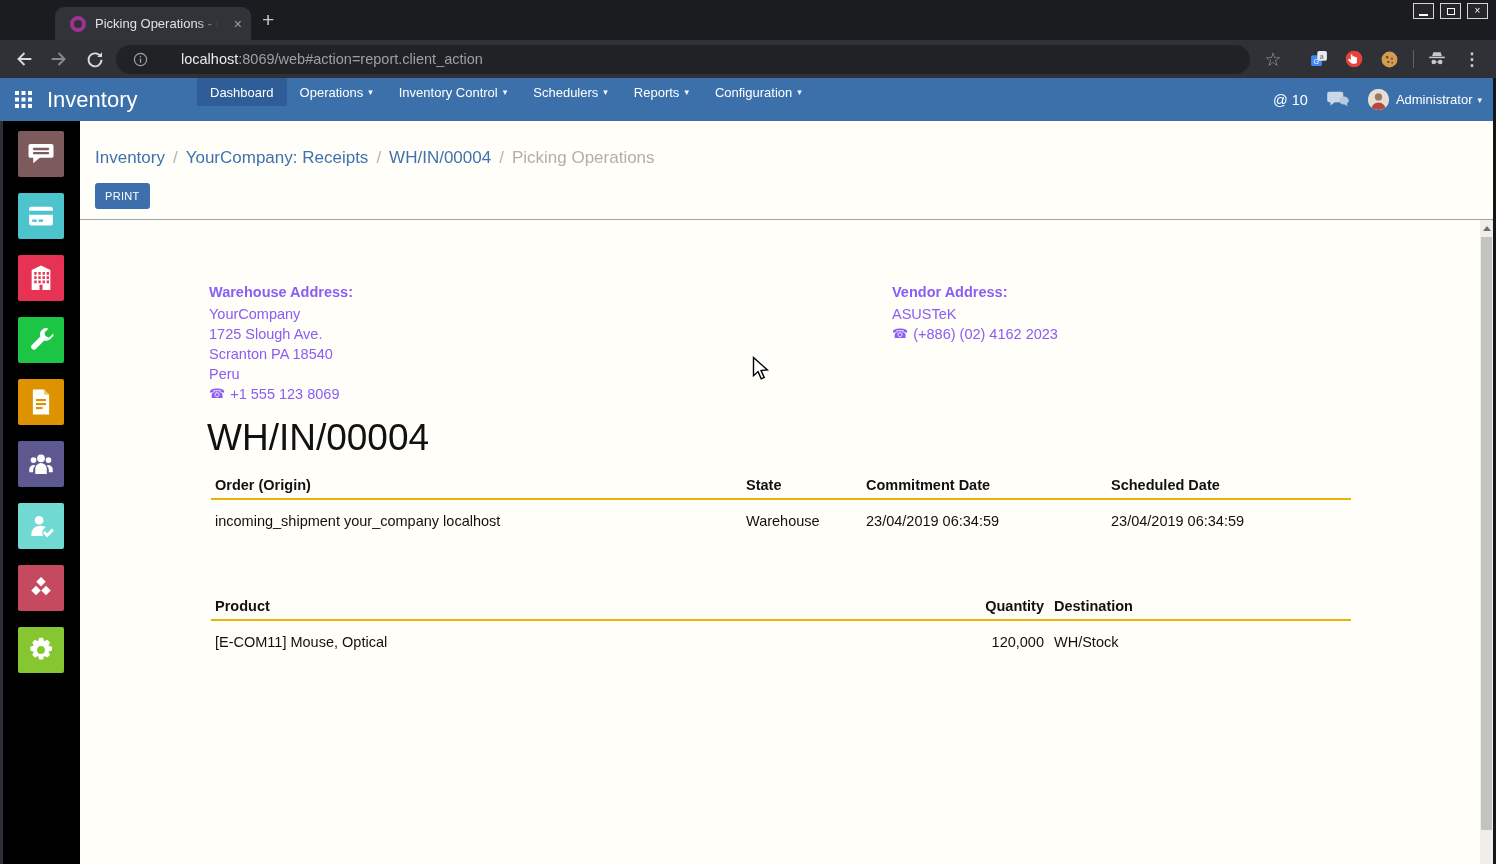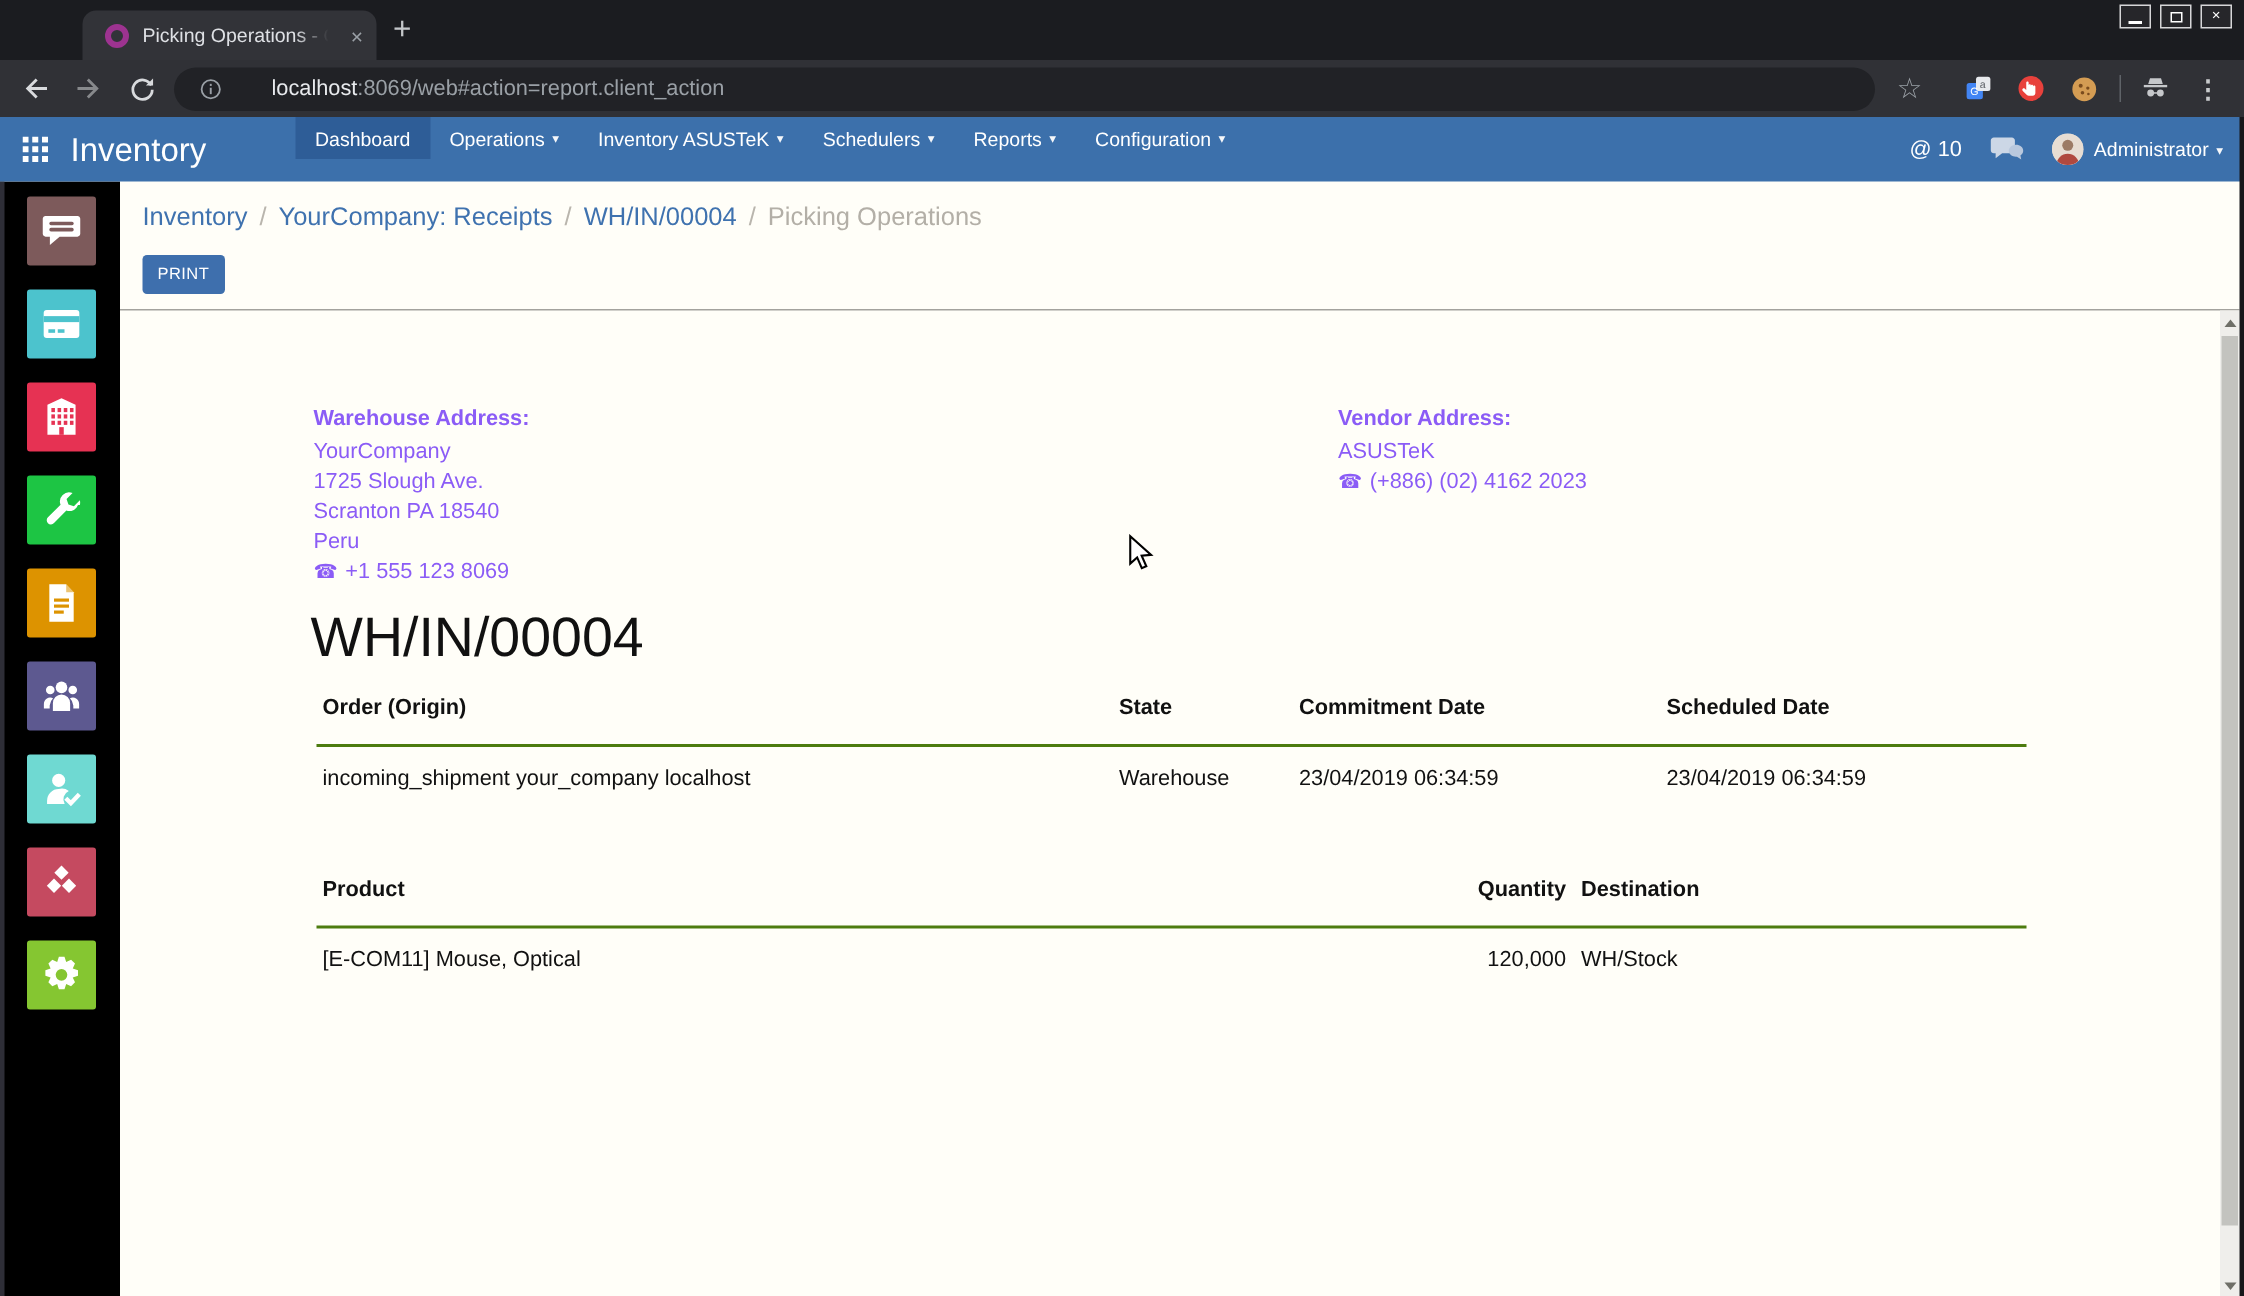--- a/index.html
+++ b/index.html
@@ -61,21 +61,21 @@
   .app-icon { position:absolute; left:15px; width:46px; height:46px; border-radius:2px;
     display:flex; align-items:center; justify-content:center; }
   .app-icon svg { width:30px; height:30px; }
   .app-icon:nth-of-type(1){ top:10px; }  .app-icon:nth-of-type(2){ top:72px; }
   .app-icon:nth-of-type(3){ top:134px; } .app-icon:nth-of-type(4){ top:196px; }
   .app-icon:nth-of-type(5){ top:258px; } .app-icon:nth-of-type(6){ top:320px; }
   .app-icon:nth-of-type(7){ top:382px; } .app-icon:nth-of-type(8){ top:444px; }
   .app-icon:nth-of-type(9){ top:506px; }
 
   
-  .content { position:absolute; left:80px; top:122px; width:1413px; height:626px; background:#fffef8; }
+  .content { position:absolute; left:80px; top:135px; width:1413px; height:626px; background:#fffef8; }
   .right-edge { position:absolute; right:0; top:78px; width:3px; height:786px; background:#17171a; z-index:9; }
 
   .breadcrumb { position:absolute; left:15px; top:13px; font-size:17px; white-space:nowrap; }
   .crumb-link { color:#3f72af; cursor:pointer; }
   .crumb-sep { color:#b9b5ad; margin:0 8px; }
   .crumb-current { color:#b3afa7; }
   .print-btn { position:absolute; left:15px; top:48px; min-width:54px; height:26px; padding:0 10px;
     background:#3e6fad; color:#fff; font-size:11px; letter-spacing:.3px; border:none; border-radius:3px;
     display:flex; align-items:center; justify-content:center; cursor:pointer; }
   .cp-divider { position:absolute; left:0; top:84px; width:1413px; height:1px; background:#a3a29d; }
@@ -84,22 +84,22 @@
   .addr { position:absolute; font-size:14.5px; color:#8b5cf6; line-height:20px; }
   .addr-label { font-weight:bold; margin-bottom:2px; }
   .addr-wh { left:129px; top:147px; }
   .addr-vendor { left:812px; top:147px; }
   .phone-line { display:flex; align-items:center; gap:5px; }
   .phone-glyph { font-size:13px; }
 
   .doc-title { position:absolute; left:127px; top:282px; font-size:37px; font-weight:400; color:#111; }
 
   .rtable { position:absolute; left:131px; width:1140px; color:#111; }
-  .rtable .thead { display:grid; font-weight:bold; font-size:14.5px; padding-bottom:14px;
-    border-bottom:2px solid #4d7c0f; line-height:20px; }
+  .rtable .thead { display:grid; font-weight:bold; font-size:14.5px; padding-bottom:3px;
+    border-bottom:2px solid #eab308; line-height:20px; }
   .rtable .trow { display:grid; font-size:14.5px; padding-top:11px; line-height:20px; }
   .t-orders { top:340px; }
   .t-orders .thead, .t-orders .trow { grid-template-columns:531px 120px 245px 1fr; }
   .t-products { top:461px; }
   .t-products .thead, .t-products .trow { grid-template-columns:620px 213px 1fr; }
   .cell { padding-left:4px; }
   .cell.num { text-align:right; padding-left:0; }
   .cell.dest { padding-left:10px; }
 
   
@@ -216,21 +216,21 @@
     <span class="brand">Inventory</span>
     <div class="nav-menus">
       <div class="nav-item active">
           <span>Dashboard</span>
         </div>
       <div class="nav-item">
           <span>Operations</span>
           <span class="caret">▾</span>
         </div>
       <div class="nav-item">
-          <span>Inventory ASUSTeK</span>
+          <span>Inventory Control</span>
           <span class="caret">▾</span>
         </div>
       <div class="nav-item">
           <span>Schedulers</span>
           <span class="caret">▾</span>
         </div>
       <div class="nav-item">
           <span>Reports</span>
           <span class="caret">▾</span>
         </div>

